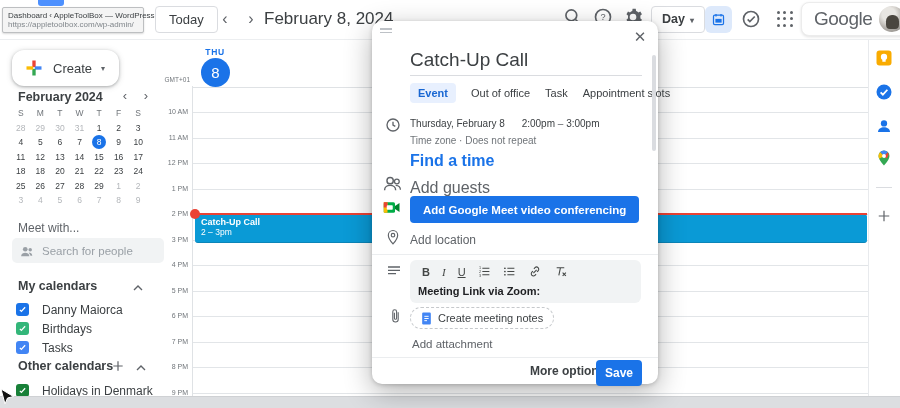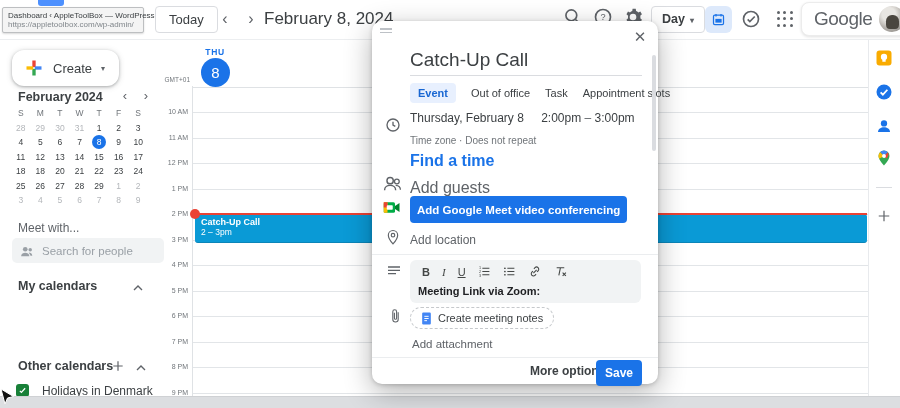--- a/index.html
+++ b/index.html
@@ -97,26 +97,26 @@
   .dialog .grip { left:8px; top:7px; width:12px; height:6px; cursor:grab; }
   .dialog .grip i { display:block; width:12px; height:1.5px; background:#bdc1c6; margin-bottom:2px; }
   .dialog .close { right:9px; top:7px; width:18px; height:18px; color:#5f6368; font-size:15px; line-height:17px; text-align:center; cursor:pointer; }
   .dlg-title { left:38px; top:28px; font-size:19px; color:#3c4043; cursor:text; }
   .dlg-title-line { left:38px; top:54px; width:232px; height:1px; background:#dadce0; }
   .dlg-tabs { left:38px; top:62px; display:flex; align-items:center; gap:15px; }
   .dlg-tabs .tab { font-size:11px; color:#3c4043; padding:4px 0; cursor:pointer; white-space:nowrap; }
   .dlg-tabs .tab.active { background:#e8f0fe; color:#1967d2; font-weight:bold; padding:4px 8px; border-radius:4px; }
 
   .dlg-icon { color:#5f6368; }
-  .dt-row { left:38px; top:90px; font-size:12px; color:#3c4043; cursor:pointer; }
+  .dt-row { left:38px; top:97px; font-size:10px; color:#3c4043; cursor:pointer; }
   .dt-row .gap { display:inline-block; width:14px; }
   .dt-sub { left:38px; top:114px; font-size:10px; color:#70757a; }
   .find-time { left:38px; top:131px; font-size:16px; font-weight:bold; color:#1a73e8; cursor:pointer; }
   .add-guests { left:38px; top:158px; font-size:16px; color:#5f6368; cursor:text; }
-  .meet-btn { left:38px; top:175px; height:27px; padding:0 7px; background:#1a73e8; border-radius:4px; color:#fff;
+  .meet-btn { left:38px; top:175px; height:27px; padding:0 13px; background:#1a73e8; border-radius:4px; color:#fff;
               font-size:11.5px; font-weight:bold; display:flex; align-items:center; cursor:pointer; }
   .add-location { left:38px; top:212px; font-size:12px; color:#5f6368; cursor:text; }
   .dlg-div1 { left:0; top:233px; width:286px; height:1px; background:#ebedef; }
   .desc-block { left:38px; top:239px; width:231px; height:43px; background:#f1f3f4; border-radius:6px; }
   .fmt-toolbar { display:flex; align-items:center; gap:12px; height:21px; padding:2px 10px 0 12px; }
   .fmt-toolbar .fi { color:#444746; font-size:11px; cursor:pointer; display:flex; align-items:center; }
   .fmt-toolbar .b { font-weight:bold; }
   .fmt-toolbar .i { font-style:italic; font-family:"Liberation Serif", serif; }
   .fmt-toolbar .u { text-decoration:underline; }
   .desc-text { padding:4px 0 0 8px; font-size:11px; font-weight:bold; color:#202124; cursor:text; }
@@ -266,20 +266,46 @@
         <circle cx="17.5" cy="8" r="3" fill="#9aa0a6"></circle>
         <path d="M15 12.6c2.8.2 6 1.8 6 5.4h-3" fill="#9aa0a6"></path>
       </svg>
     <span class="ph">Search for people</span>
   </div>
 
   <div class="abs side-sec-title" style="left:18px; top:279px;">My calendars</div>
   <svg class="abs side-chevron" style="left:130px; top:280px;" viewBox="0 0 24 24">
       <path d="M6 15l6-6 6 6" fill="none" stroke="currentColor" stroke-width="2"></path>
     </svg>
+  <div class="abs cal-list" id="my-cal-list" style="top:300px">
+      <div class="cal-item">
+        <span class="box" style="background: rgb(26, 115, 232);">
+          <svg viewBox="0 0 24 24">
+            <path d="M5 13l4 4 10-11" fill="none" stroke="#fff" stroke-width="3.5"></path>
+          </svg>
+        </span>
+        <span class="lbl">Danny Maiorca</span>
+      </div>
+      <div class="cal-item">
+        <span class="box" style="background: rgb(51, 182, 121);">
+          <svg viewBox="0 0 24 24">
+            <path d="M5 13l4 4 10-11" fill="none" stroke="#fff" stroke-width="3.5"></path>
+          </svg>
+        </span>
+        <span class="lbl">Birthdays</span>
+      </div>
+      <div class="cal-item">
+        <span class="box" style="background: rgb(66, 133, 244);">
+          <svg viewBox="0 0 24 24">
+            <path d="M5 13l4 4 10-11" fill="none" stroke="#fff" stroke-width="3.5"></path>
+          </svg>
+        </span>
+        <span class="lbl">Tasks</span>
+      </div>
+    </div>
 
   <div class="abs side-sec-title" style="left:18px; top:359px;">Other calendars</div>
   <svg class="abs side-chevron" style="left:110px; top:358px;" viewBox="0 0 24 24">
       <path d="M12 5v14M5 12h14" fill="none" stroke="currentColor" stroke-width="1.8"></path>
     </svg>
   <svg class="abs side-chevron" style="left:133px; top:360px;" viewBox="0 0 24 24">
       <path d="M6 15l6-6 6 6" fill="none" stroke="currentColor" stroke-width="2"></path>
     </svg>
   <div class="abs cal-list" id="other-cal-list" style="top:381px">
       <div class="cal-item">

